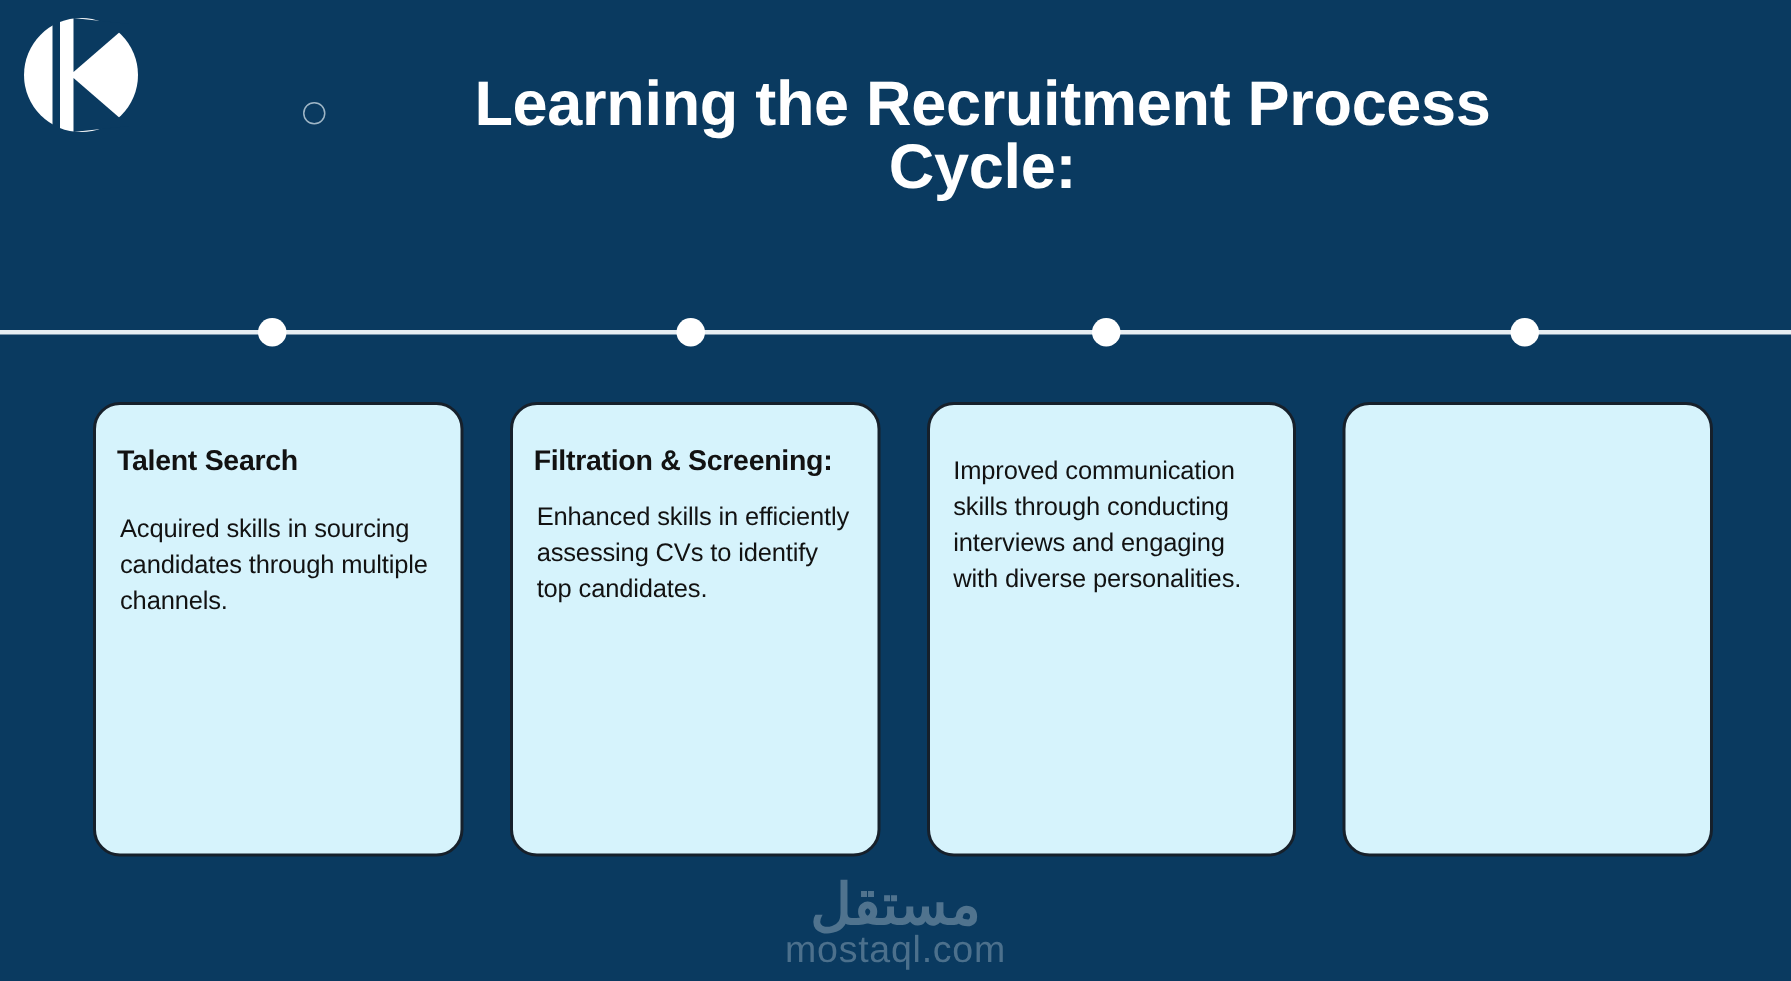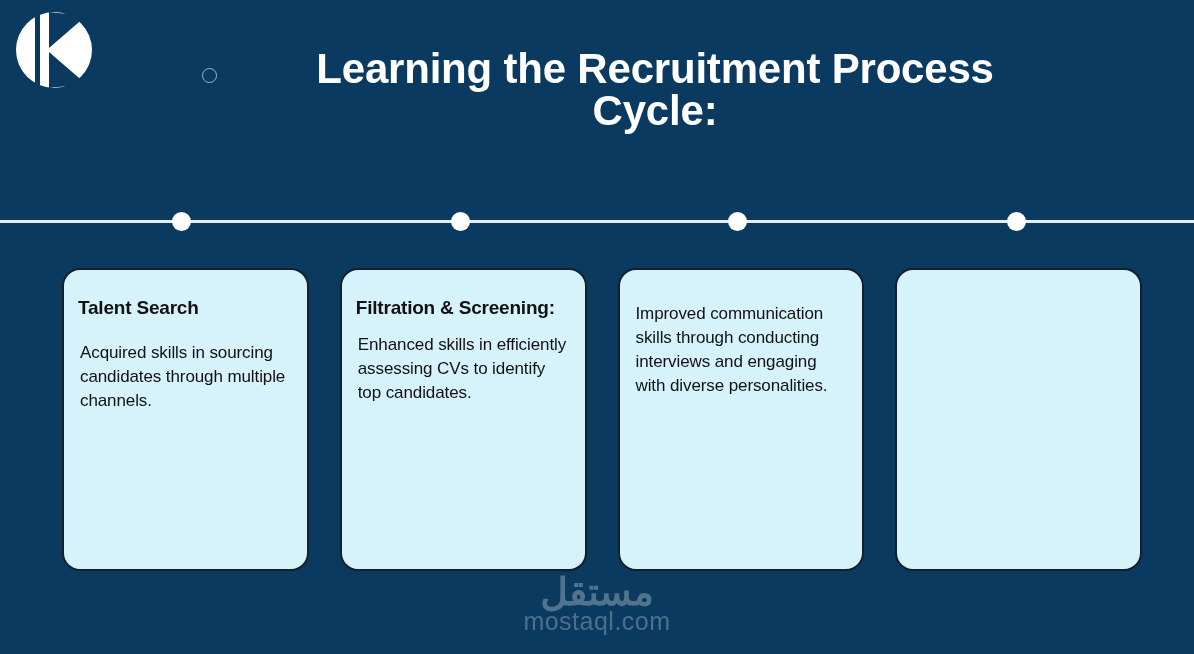--- a/index.html
+++ b/index.html
@@ -111,21 +111,21 @@
     letter-spacing: -0.1px;
   }
   .card.tight .card-body { margin-top: 14px; }
   .card.tightest .card-body { margin-top: 10px; }
 
   
   #watermark {
     position: absolute;
     left: 0;
     right: 0;
-    bottom: 20px;
+    bottom: 8px;
     text-align: center;
     pointer-events: none;
     user-select: none;
   }
   #watermark-arabic {
     display: block;
     font-size: 38px;
     font-weight: 700;
     color: #5d7e97;
     opacity: 0.85;

